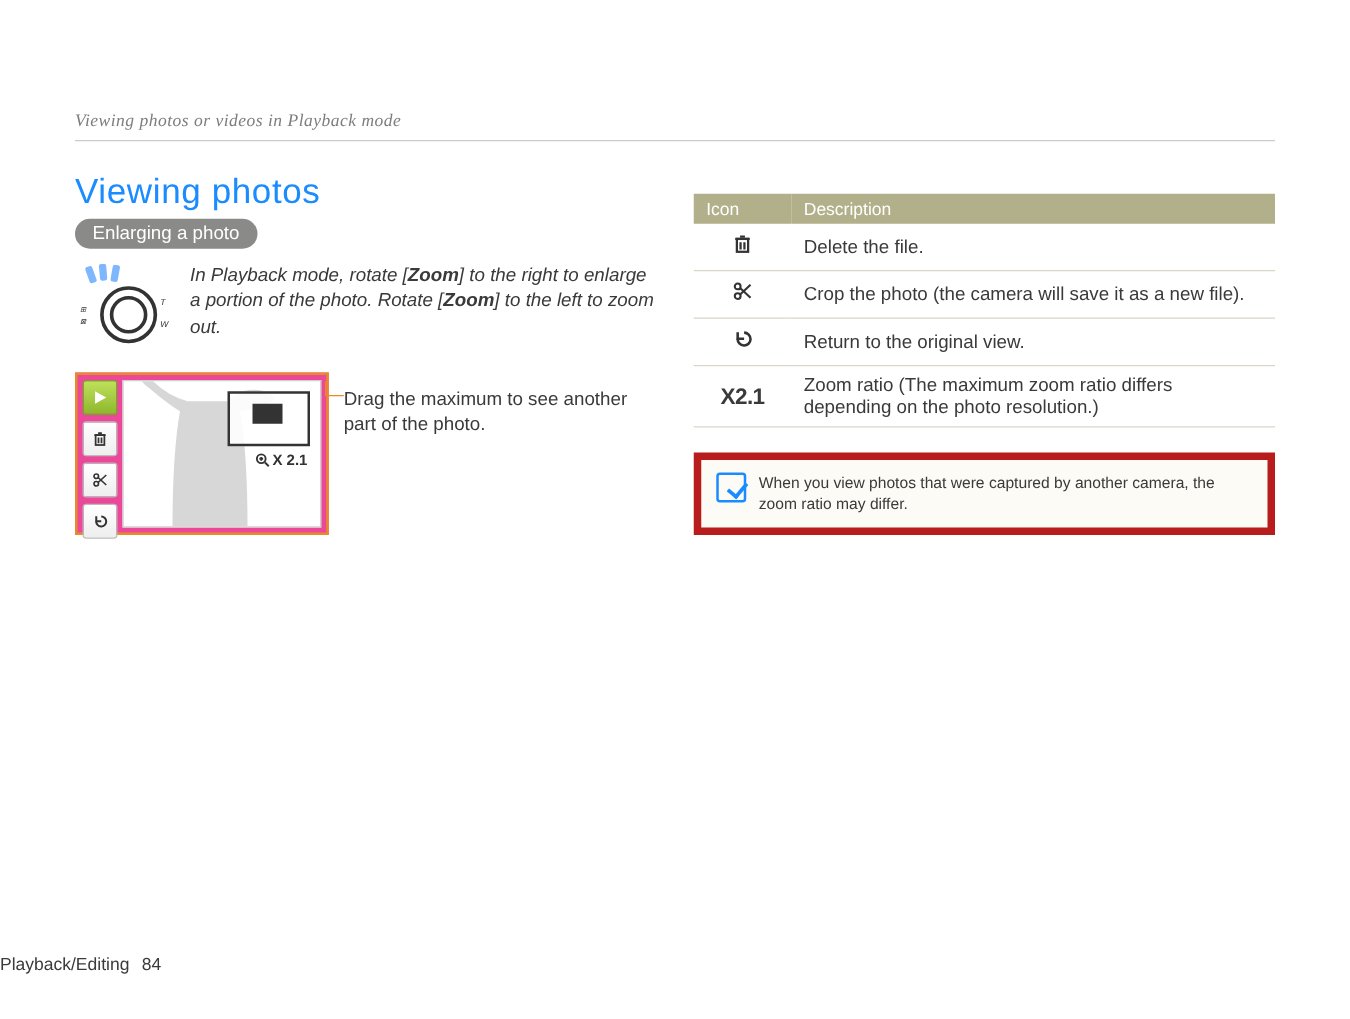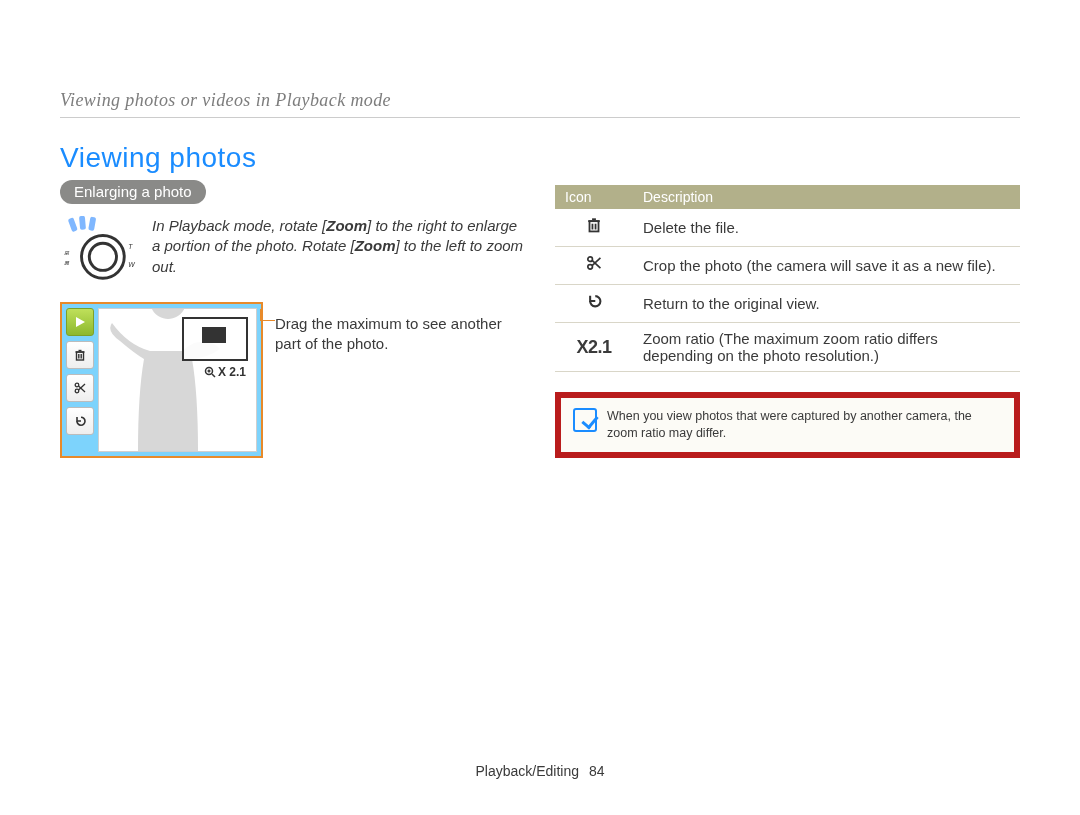--- a/index.html
+++ b/index.html
@@ -20,21 +20,21 @@
     width: 1080px;
     height: 815px;
     position: relative;
   }
   .page {
     padding: 90px 60px 0 60px;
     box-sizing: border-box;
     width: 1080px;
   }
   .header-line {
-    font-size: 18px;
+    font-size: 14px;
     letter-spacing: 0.4px;
     color: #7d7d7d;
     font-style: italic;
     font-family: "Times New Roman", serif;
     border-bottom: 1px solid #ccc;
     padding-bottom: 6px;
     margin-bottom: 18px;
   }
   .columns {
     display: flex;
@@ -80,24 +80,24 @@
   .zoom-text { font-size: 15px; line-height: 1.35; }
   .zoom-text b { font-weight: bold; }
 
   .shot-row {
     display: flex;
     align-items: flex-start;
     gap: 12px;
   }
   .shot-frame {
     width: 278px;
-    height: 156px;
+    height: 130px;
     border: 2px solid var(--orange);
     position: relative;
-    background: #7dd3fc;
+    background: #ec4899;
     box-sizing: border-box;
   }
   .shot-sidebar {
     position: absolute;
     left: 4px; top: 4px;
     display: flex;
     flex-direction: column;
     gap: 5px;
   }
   .shot-btn {
@@ -218,21 +218,21 @@
     width: 7px; height: 12px;
     border: solid #1a8cff;
     border-width: 0 3px 3px 0;
     transform: rotate(40deg);
   }
 
   .footer {
     position: absolute;
     bottom: 36px;
     left: 0; right: 0;
-    text-align: center;
+    text-align: left;
     font-size: 14px;
     color: var(--text);
   }
   .footer .pg { margin-left: 6px; }
 </style>
 </head>
 <body>
 
 <div class="page">
   <div class="header-line">Viewing photos or videos in Playback mode</div>

